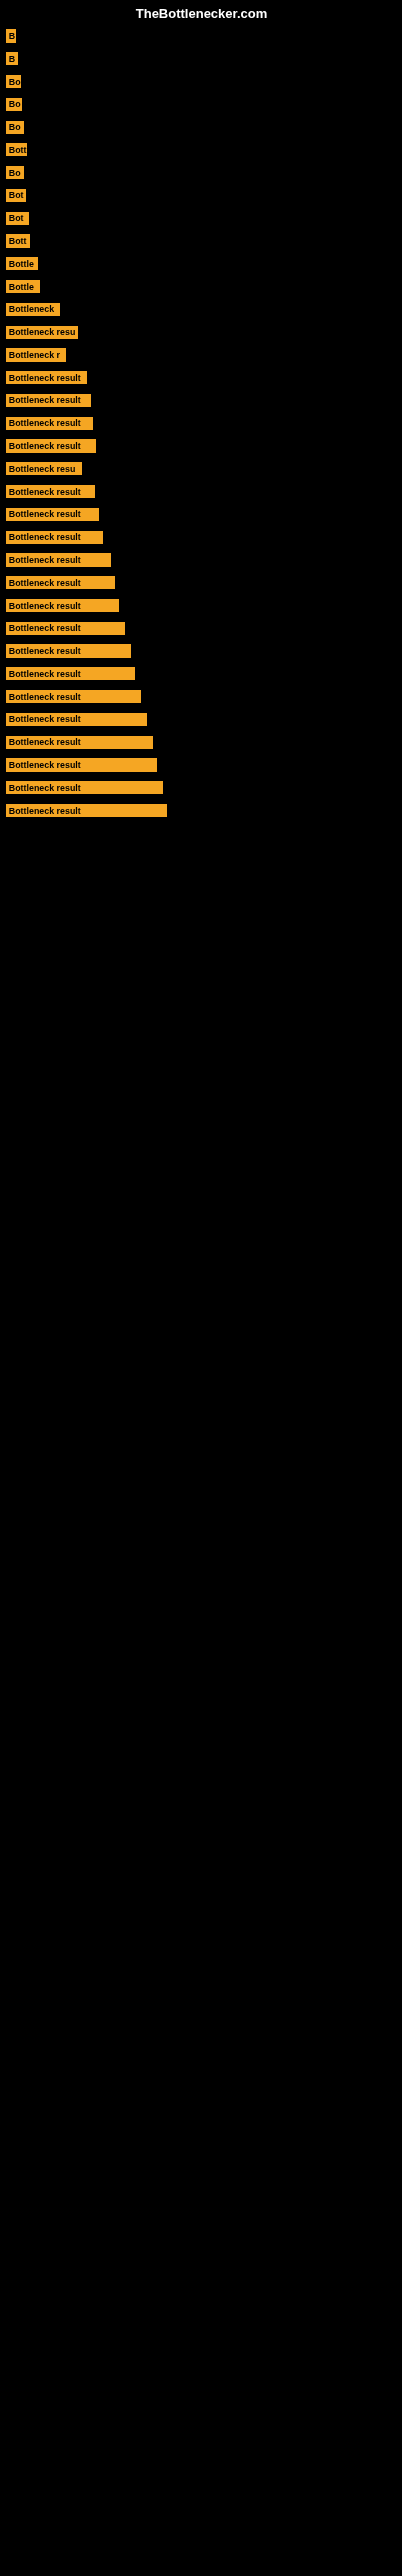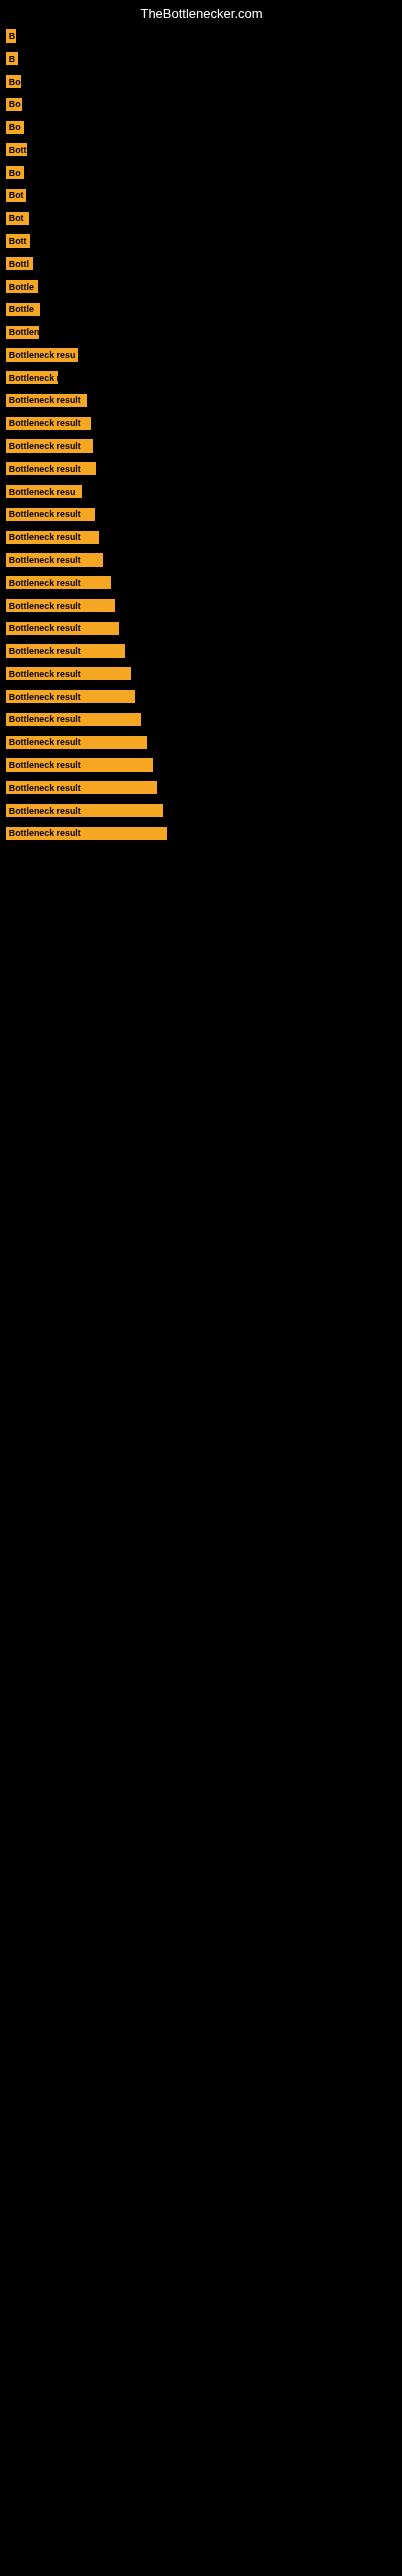--- a/index.html
+++ b/index.html
@@ -12,21 +12,21 @@
       width: 403px;
       min-height: 2576px;
       font-family: Arial, sans-serif;
       position: relative;
     }
     .site-title {
       color: #fff;
       font-size: 13px;
       text-align: center;
       padding: 6.4px 0 3.2px 0;
-      font-weight: normal;
+      font-weight: bold;
     }
     .bar-container {
       display: flex;
       align-items: center;
       margin: 0 0 0 3.2px;
     }
     .bar-label {
       background-color: #f5a623;
       color: #000;
       font-size: 8.9px;
@@ -91,46 +91,41 @@
         <span class="bar-label" style="width: 22.5px;">Bot</span>
       </div>
     </div>
     <div class="row-wrap">
       <div class="bar-container">
         <span class="bar-label" style="width: 24px;">Bott</span>
       </div>
     </div>
     <div class="row-wrap">
       <div class="bar-container">
-        <span class="bar-label" style="width: 27px;">Bottl</span>
-      </div>
-    </div>
-    <div class="row-wrap">
-      <div class="bar-container">
         <span class="bar-label" style="width: 32px;">Bottle</span>
       </div>
     </div>
     <div class="row-wrap">
       <div class="bar-container">
         <span class="bar-label" style="width: 34px;">Bottle</span>
       </div>
     </div>
     <div class="row-wrap">
       <div class="bar-container">
-        <span class="bar-label" style="width: 33px;">Bottleneck</span>
+        <span class="bar-label" style="width: 54px;">Bottleneck</span>
       </div>
     </div>
     <div class="row-wrap">
       <div class="bar-container">
         <span class="bar-label" style="width: 72px;">Bottleneck resu</span>
       </div>
     </div>
     <div class="row-wrap">
       <div class="bar-container">
-        <span class="bar-label" style="width: 52px;">Bottleneck r</span>
+        <span class="bar-label" style="width: 60px;">Bottleneck r</span>
       </div>
     </div>
     <div class="row-wrap">
       <div class="bar-container">
         <span class="bar-label" style="width: 81px;">Bottleneck result</span>
       </div>
     </div>
     <div class="row-wrap">
       <div class="bar-container">
         <span class="bar-label" style="width: 85px;">Bottleneck result</span>

